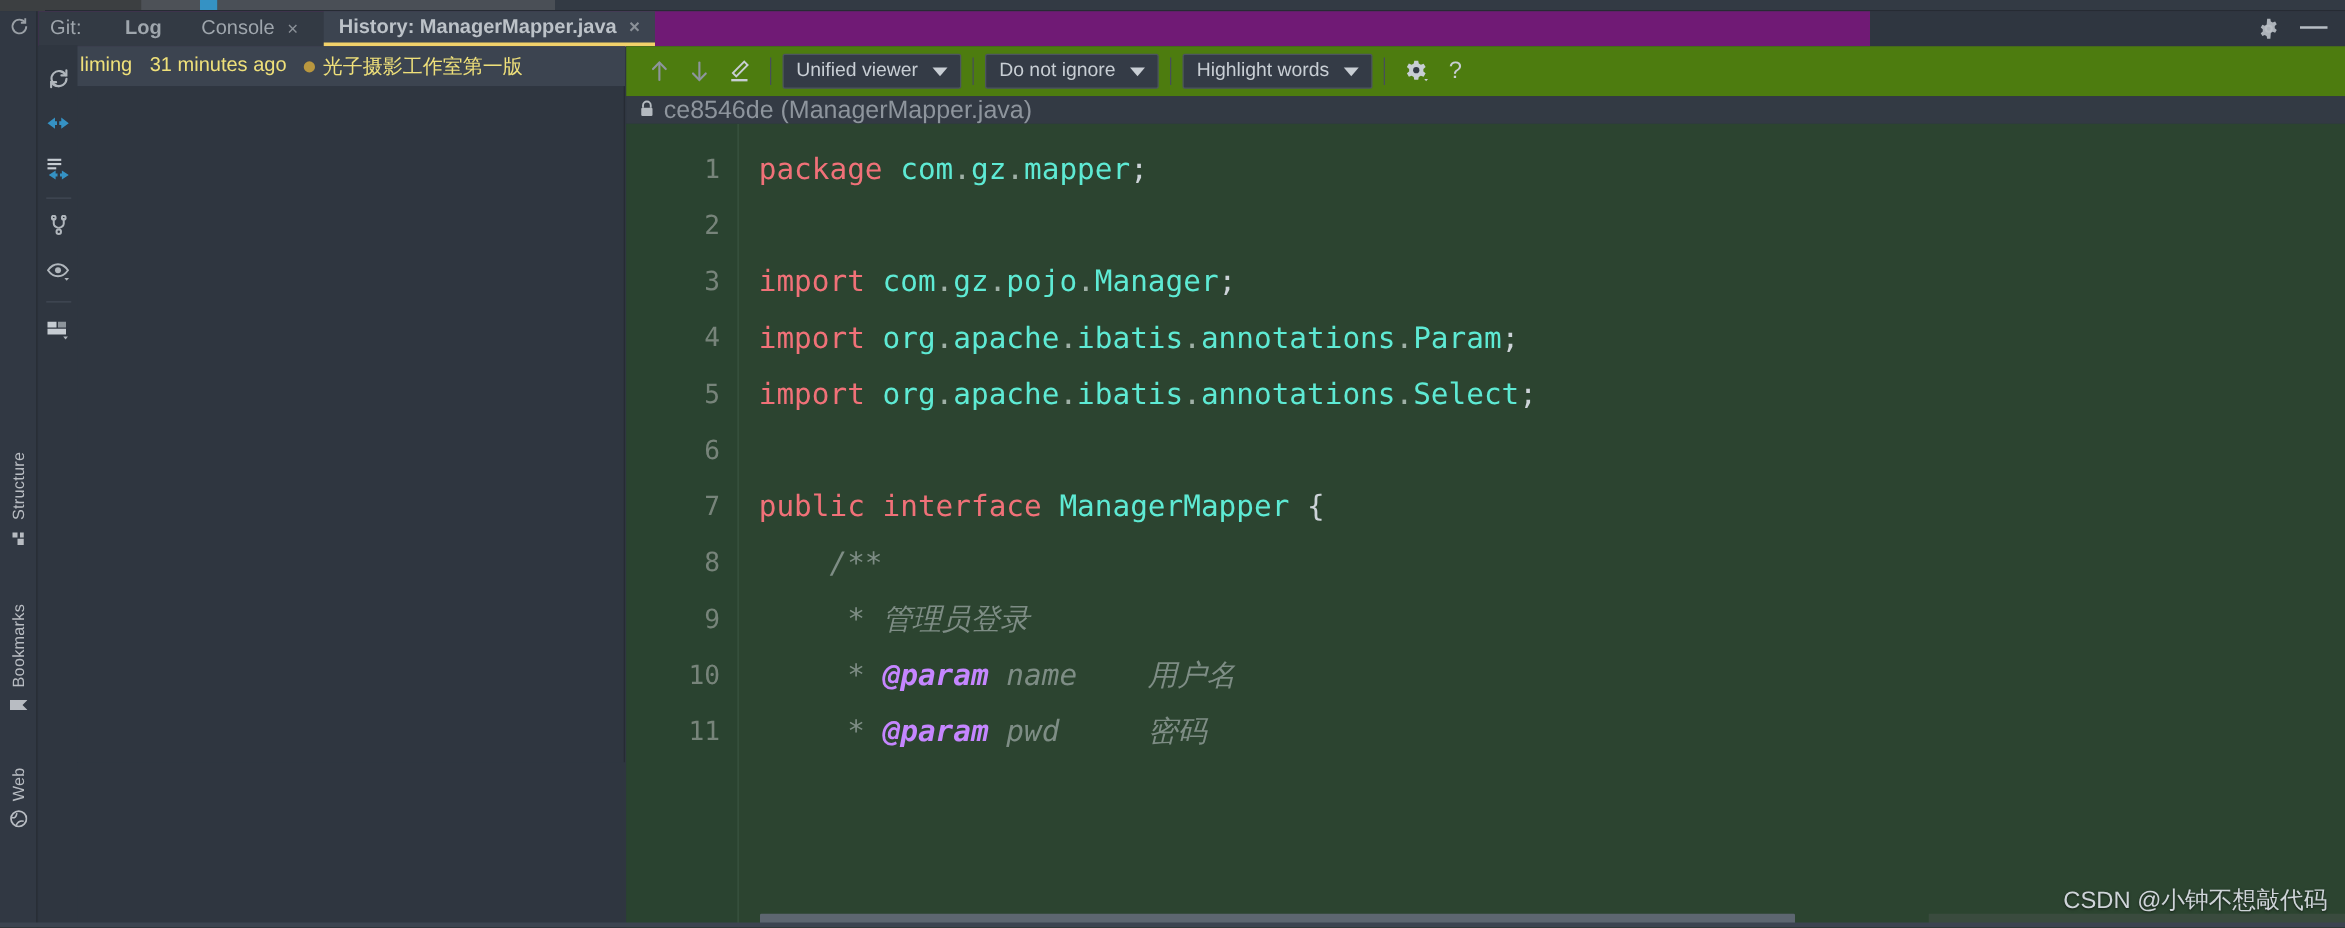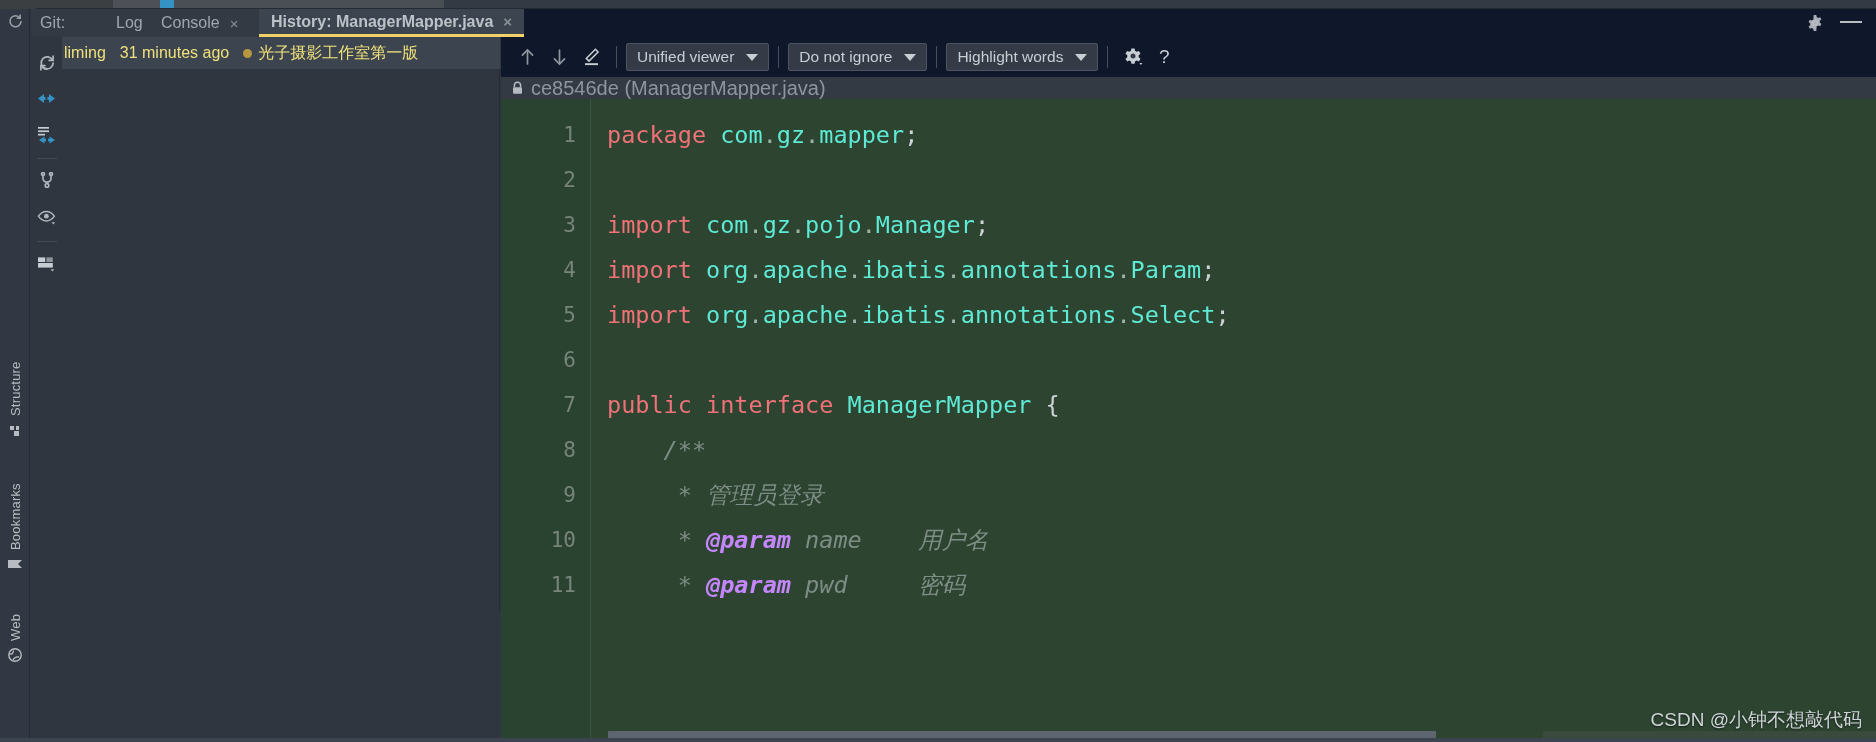--- a/index.html
+++ b/index.html
@@ -103,23 +103,23 @@
   .gitrail .gsep {
     position: absolute;
     left: 6px; width: 20px; height: 1px;
     background: #434a55;
   }
 
   
   .tabstrip {
     position: absolute;
     top: 9px; left: 31px;
-    width: 1845px;
+    width: 1465px;
     height: 28px;
-    background: #0f172a;
+    background: #701a75;
   }
   .tabstrip .tabstrip-bg-left {
     position: absolute; left: 0; top: 0;
     width: 440px; height: 28px; background: #333a44;
   }
   .git-label {
     position: absolute;
     left: 9px; top: 5px;
     color: #9fa6ad;
     font-size: 16px;
@@ -199,21 +199,21 @@
     width: 1375px;
     height: 705px;
     background: #2f3640;
   }
 
   
   .difftoolbar {
     position: absolute;
     top: 0; left: 0;
     width: 1375px; height: 40px;
-    background: #0f172a;
+    background: #4d7c0f;
     display: flex;
     align-items: center;
     gap: 0;
     padding-left: 10px;
     box-sizing: border-box;
   }
   .tb-icon {
     width: 32px; height: 28px;
     display: flex; align-items: center; justify-content: center;
     color: #9aa0a6;
@@ -423,21 +423,21 @@
         </svg>
       </span>
       <span class="vlabel">Web</span>
     </div>
   </div>
 
   <div class="tabstrip">
     <div class="tabstrip-bg-left"></div>
     <div class="git-label">Git:</div>
 
-    <div class="tab" style="left:73px;">
+    <div class="tab" style="left:57px;font-weight:bold;">
       <span>Log</span>
     </div>
 
     <div class="tab" style="left:118px;">
       <span>Console</span>
       <span class="tclose">×</span>
     </div>
 
     <div class="tab active" style="left:228px;font-weight:bold;">
       <span>History: ManagerMapper.java</span>

